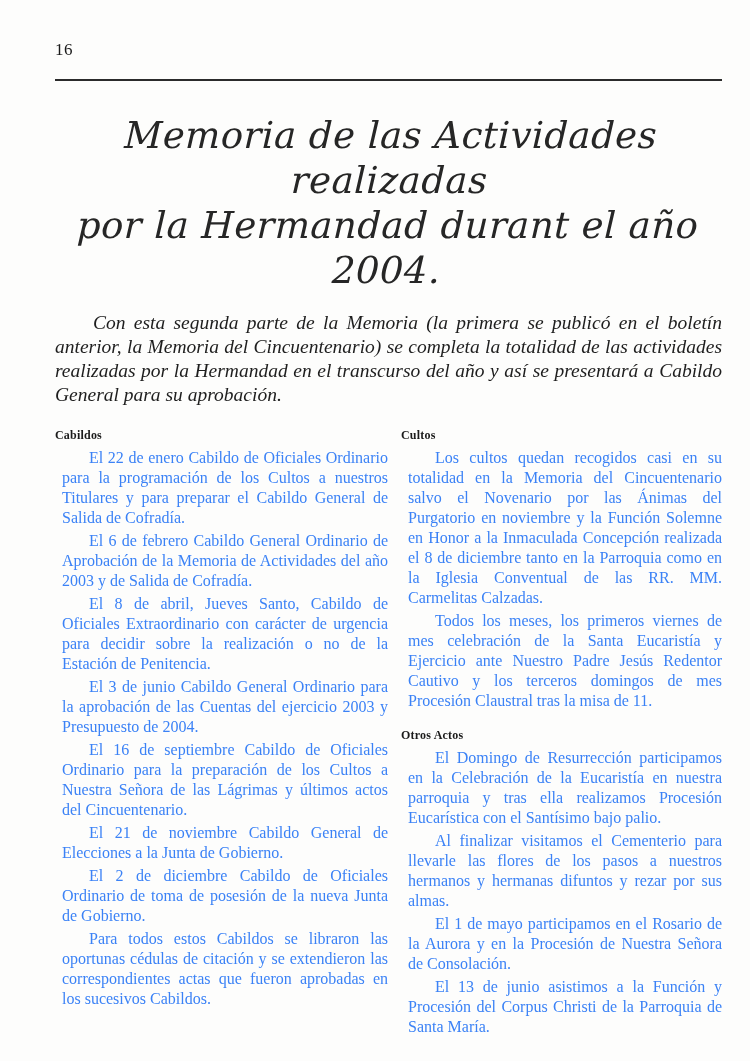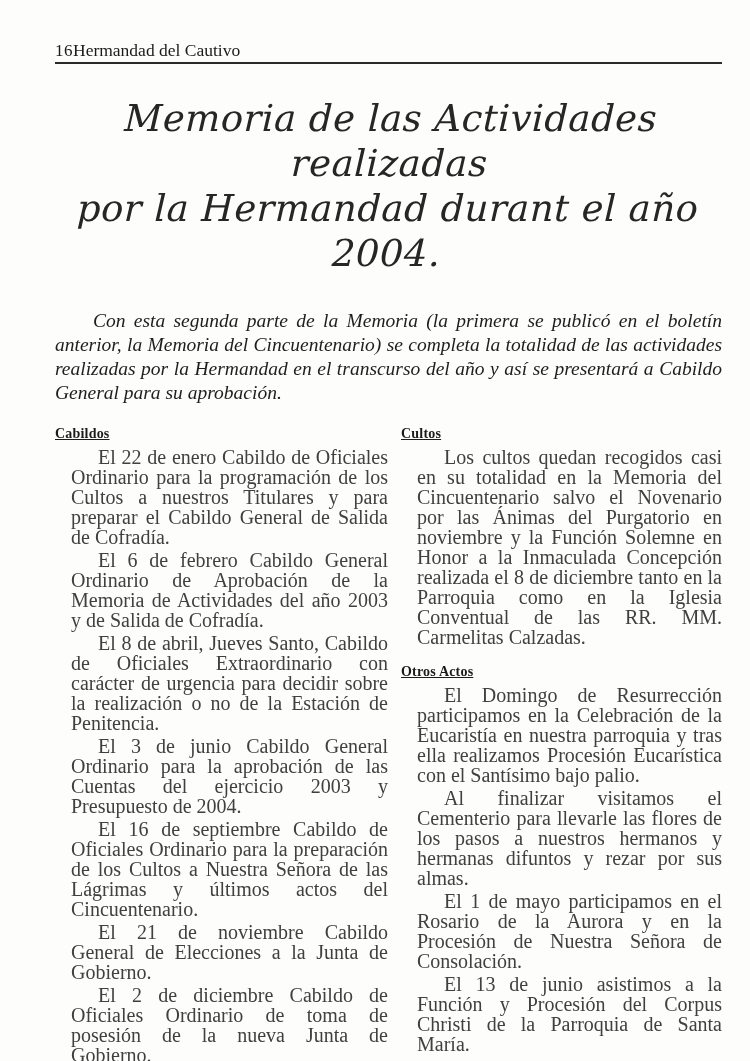--- a/index.html
+++ b/index.html
@@ -12,23 +12,24 @@
     overflow: hidden;
   }
   .page {
     width: 750px;
     height: 1061px;
     padding: 40px 28px 0 55px;
   }
   
   .header {
     display: flex;
+    justify-content: space-between;
     align-items: flex-end;
     border-bottom: 2px solid #2b2b2b;
-    padding-bottom: 1px;
+    padding-bottom: 19px;
   }
   .page-num {
     font-size: 17px;
     letter-spacing: 0.5px;
   }
   .header-right {
     font-size: 17.5px;
   }
   
   .title {
@@ -37,61 +38,59 @@
     font-family: "DejaVu Serif", serif;
     font-style: italic;
     font-size: 37px;
     line-height: 1.22;
     color: #262626;
     letter-spacing: 0.5px;
     transform: skewX(-2deg);
   }
   
   .intro {
-    margin-top: 32px;
+    margin-top: 17px;
     font-style: italic;
     font-size: 19.5px;
     line-height: 24px;
     text-align: justify;
     text-indent: 38px;
     color: #1e1e1e;
   }
   
   .columns {
     display: flex;
     gap: 13px;
     margin-top: 21px;
   }
   .col-left { flex: 0 0 333px; }
   .col-right { flex: 1 1 auto; }
   .section-heading {
-    font-size: 14px;
+    font-size: 12px;
     font-weight: bold;
     margin: 0 0 5px 0;
     letter-spacing: 0.2px;
-    text-decoration: underline;
   }
   .section + .section { margin-top: 17px; }
   .body-p {
-    font-size: 20px;
+    font-size: 16px;
     line-height: 20px;
-    margin: 0 0 3px 16px;
+    margin: 0 0 3px 7px;
     text-align: justify;
     text-indent: 27px;
-    color: #404040;
+    color: #3b82f6;
   }
 </style>
 </head>
 <body>
 
 <div class="page">
 
   <div class="header">
     <span class="page-num">16</span>
-    <span class="header-right">Hermandad del Cautivo</span>
   </div>
 
   <div class="title">
     <div>Memoria de las Actividades realizadas</div>
     <div>por la Hermandad durant el año 2004.</div>
   </div>
 
   <p class="intro">Con esta segunda parte de la Memoria (la primera se publicó en el boletín anterior, la Memoria del Cincuentenario) se completa la totalidad de las actividades realizadas por la Hermandad en el transcurso del año y así se presentará a Cabildo General para su aprobación.</p>
 
   <div class="columns">
@@ -107,20 +106,21 @@
         <p class="body-p">El 21 de noviembre Cabildo General de Elecciones a la Junta de Gobierno.</p>
         <p class="body-p">El 2 de diciembre Cabildo de Oficiales Ordinario de toma de posesión de la nueva Junta de Gobierno.</p>
         <p class="body-p">Para todos estos Cabildos se libraron las oportunas cédulas de citación y se extendieron las correspondientes actas que fueron aprobadas en los sucesivos Cabildos.</p>
       </div>
     </div>
 
     <div class="col-right">
       <div class="section">
         <h3 class="section-heading">Cultos</h3>
         <p class="body-p">Los cultos quedan recogidos casi en su totalidad en la Memoria del Cincuentenario salvo el Novenario por las Ánimas del Purgatorio en noviembre y la Función Solemne en Honor a la Inmaculada Concepción realizada el 8 de diciembre tanto en la Parroquia como en la Iglesia Conventual de las RR. MM. Carmelitas Calzadas.</p>
+        <p class="body-p">Todos los meses, los primeros viernes de mes celebración de la Santa Eucaristía y Ejercicio ante Nuestro Padre Jesús Redentor Cautivo y los terceros domingos de mes Procesión Claustral tras la misa de 11.</p>
       </div>
       <div class="section">
         <h3 class="section-heading">Otros Actos</h3>
         <p class="body-p">El Domingo de Resurrección participamos en la Celebración de la Eucaristía en nuestra parroquia y tras ella realizamos Procesión Eucarística con el Santísimo bajo palio.</p>
         <p class="body-p">Al finalizar visitamos el Cementerio para llevarle las flores de los pasos a nuestros hermanos y hermanas difuntos y rezar por sus almas.</p>
         <p class="body-p">El 1 de mayo participamos en el Rosario de la Aurora y en la Procesión de Nuestra Señora de Consolación.</p>
         <p class="body-p">El 13 de junio asistimos a la Función y Procesión del Corpus Christi de la Parroquia de Santa María.</p>
 
       </div>
     </div>

